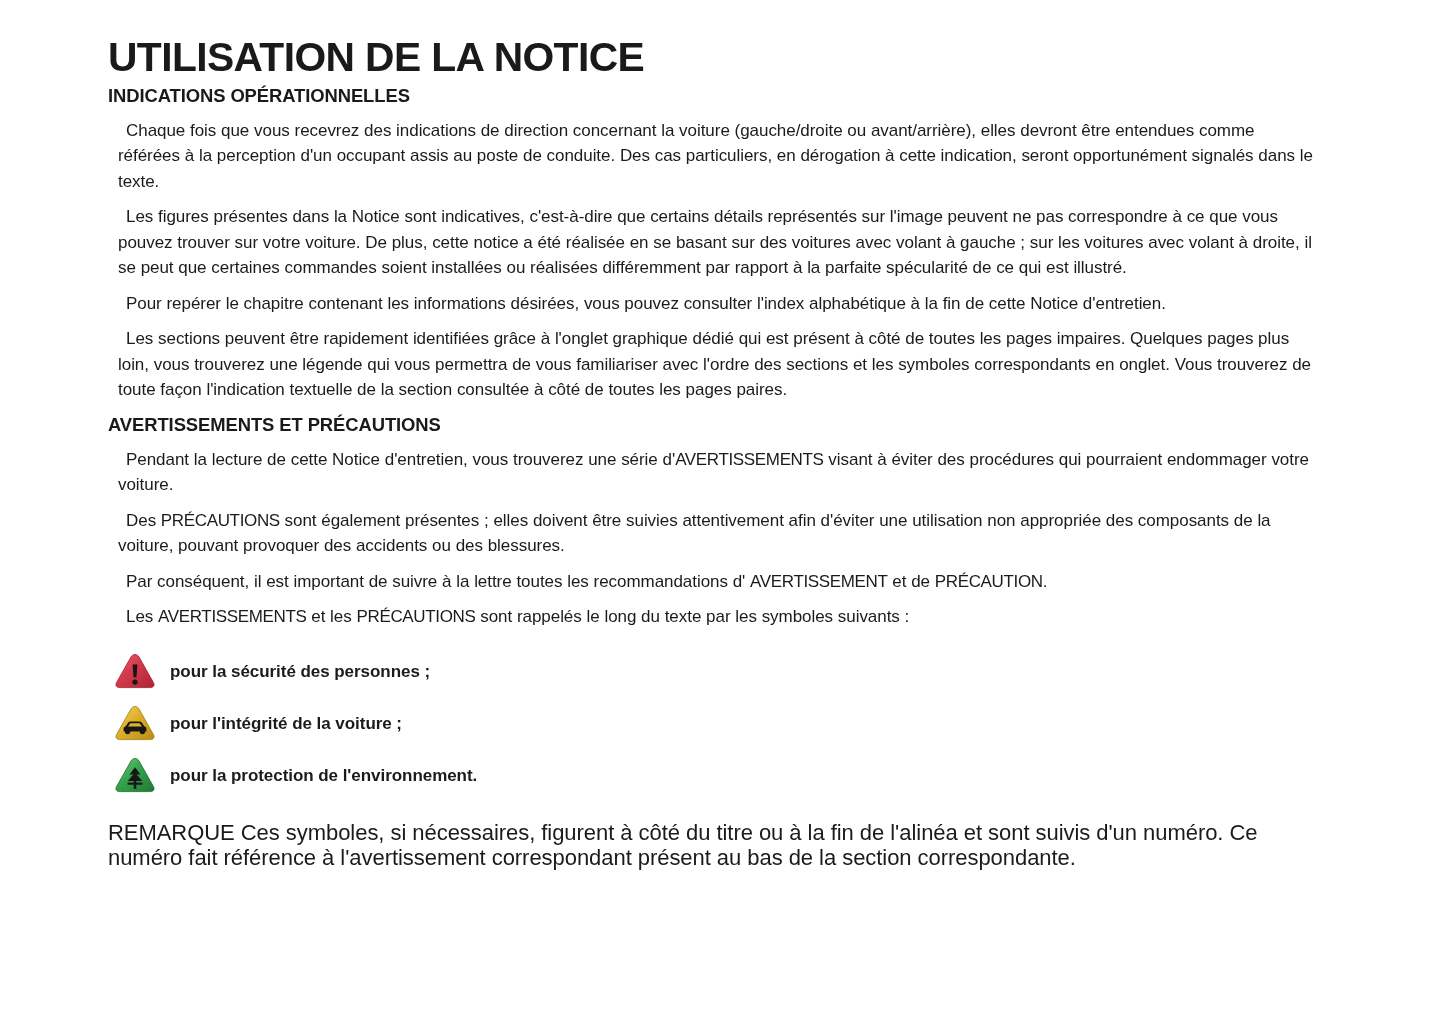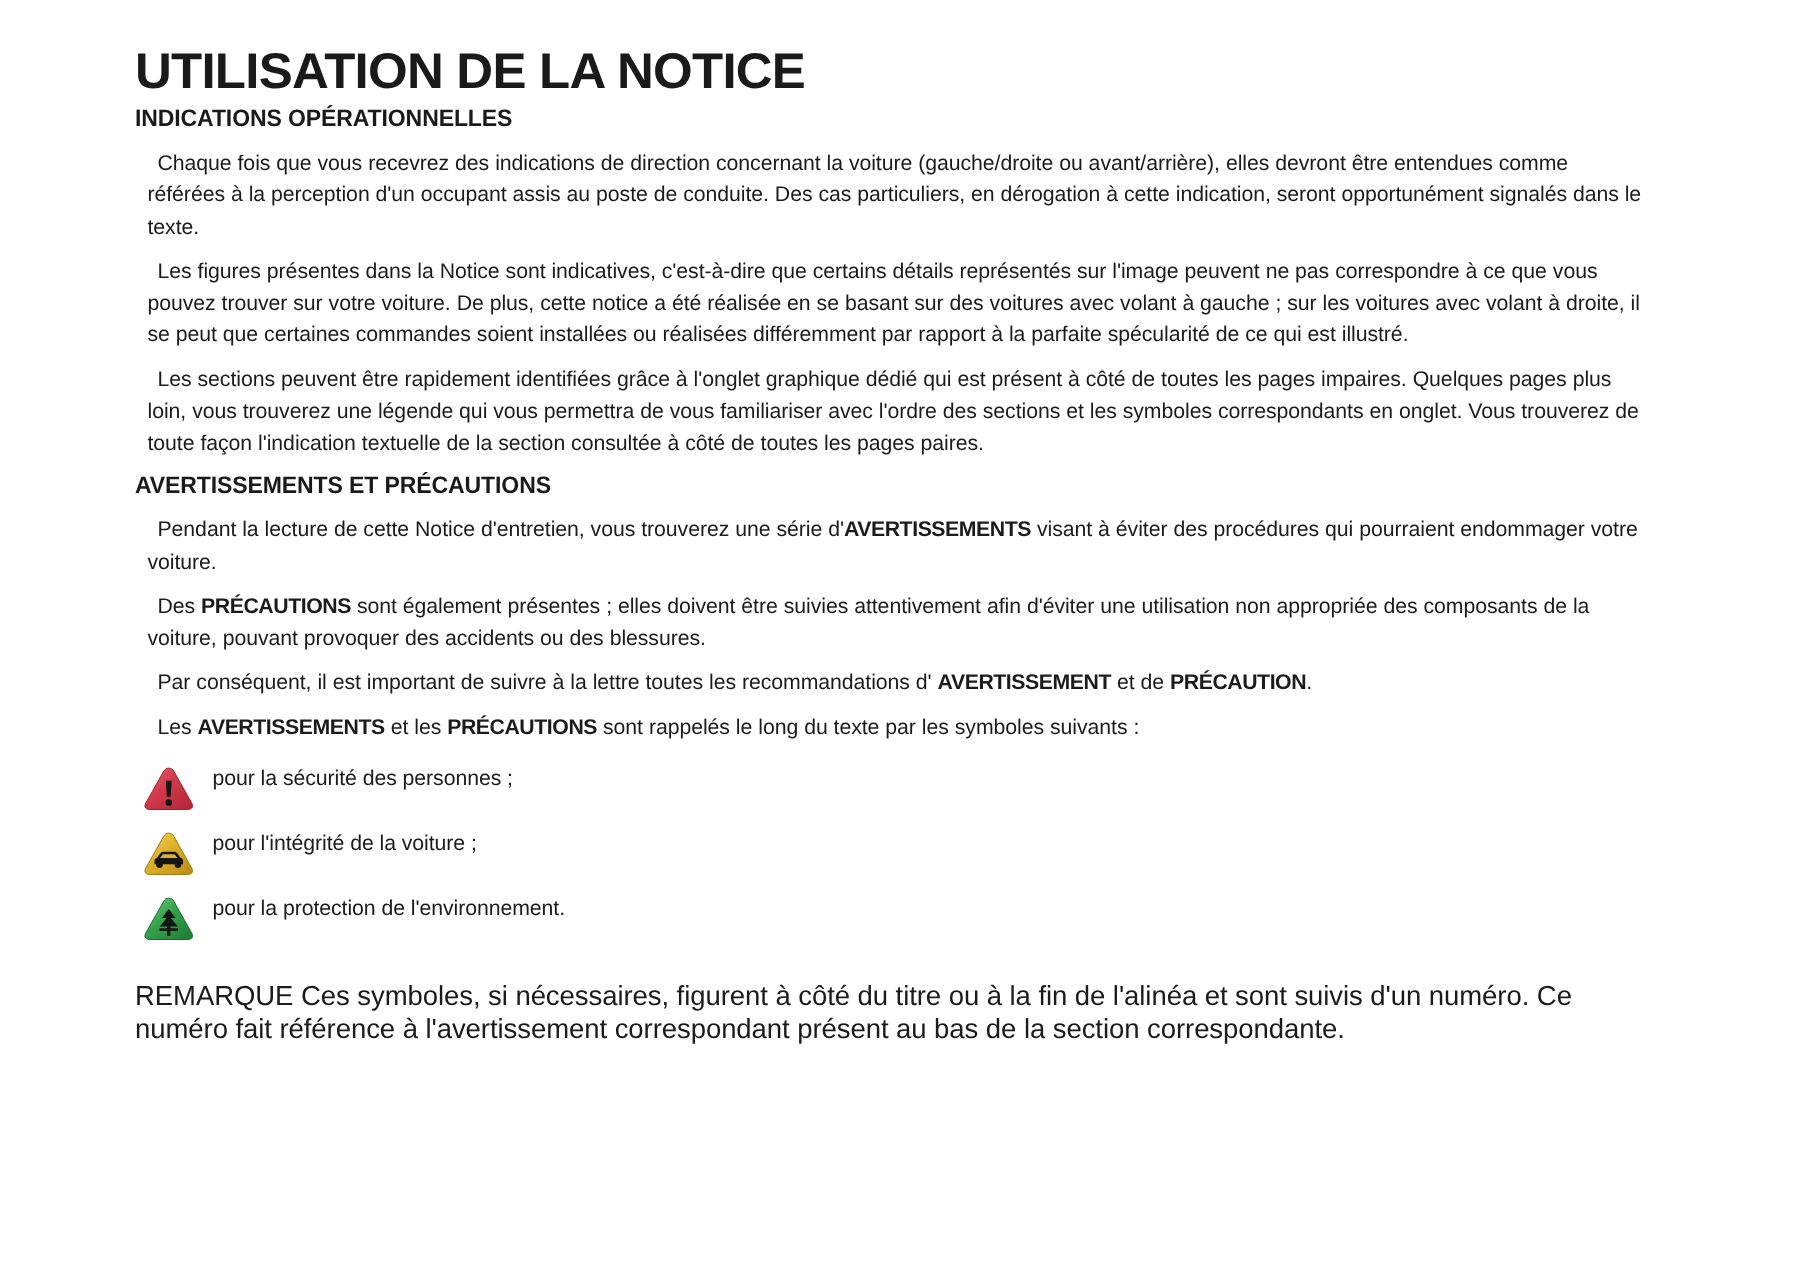--- a/index.html
+++ b/index.html
@@ -59,39 +59,40 @@
     font-size: 17px;
     line-height: 25.5px;
     color: #1b1b1b;
     margin: 10px;
     text-indent: 8px;
     max-width: 1197px;
     letter-spacing: -0.05px;
     word-spacing: 0.1px;
   }
   .para b, .para strong {
-    font-weight: 700;
+    font-weight: 400;
     letter-spacing: -0.35px;
   }
 
   .para-group {
     margin: 0;
   }
 
   
   .symbol-list {
     margin: 16px 0 0 0;
     padding: 0;
     list-style: none;
   }
   .symbol-row {
     display: flex;
-    align-items: flex-start;
+    align-items: center;
     height: 52px;
     margin-bottom: 0px;
+    font-weight: bold;
   }
   .symbol-icon {
     width: 46px;
     min-width: 46px;
     height: 44px;
     margin-left: 4px;
     margin-right: 12px;
     display: block;
   }
   .symbol-text {
@@ -117,20 +118,21 @@
 
 <div class="page">
 
   <h1 class="doc-title">UTILISATION DE LA NOTICE</h1>
 
   <h2 class="section-heading">INDICATIONS OPÉRATIONNELLES</h2>
 
   <div class="para-group">
     <p class="para">Chaque fois que vous recevrez des indications de direction concernant la voiture (gauche/droite ou avant/arrière), elles devront être entendues comme référées à la perception d'un occupant assis au poste de conduite. Des cas particuliers, en dérogation à cette indication, seront opportunément signalés dans le texte.</p>
     <p class="para">Les figures présentes dans la Notice sont indicatives, c'est-à-dire que certains détails représentés sur l'image peuvent ne pas correspondre à ce que vous pouvez trouver sur votre voiture. De plus, cette notice a été réalisée en se basant sur des voitures avec volant à gauche ; sur les voitures avec volant à droite, il se peut que certaines commandes soient installées ou réalisées différemment par rapport à la parfaite spécularité de ce qui est illustré.</p>
+    <p class="para">Pour repérer le chapitre contenant les informations désirées, vous pouvez consulter l'index alphabétique à la fin de cette Notice d'entretien.</p>
     <p class="para">Les sections peuvent être rapidement identifiées grâce à l'onglet graphique dédié qui est présent à côté de toutes les pages impaires. Quelques pages plus loin, vous trouverez une légende qui vous permettra de vous familiariser avec l'ordre des sections et les symboles correspondants en onglet. Vous trouverez de toute façon l'indication textuelle de la section consultée à côté de toutes les pages paires.</p>
   </div>
 
   <h2 class="section-heading second">AVERTISSEMENTS ET PRÉCAUTIONS</h2>
 
   <div class="para-group">
 
     <p class="para"><span>Pendant la lecture de cette Notice d'entretien, vous trouverez une série d'</span><b>AVERTISSEMENTS</b><span> visant à éviter des procédures qui pourraient endommager votre voiture.</span></p>
 
     <p class="para"><span>Des </span><b>PRÉCAUTIONS</b><span> sont également présentes ; elles doivent être suivies attentivement afin d'éviter une utilisation non appropriée des composants de la voiture, pouvant provoquer des accidents ou des blessures.</span></p>

